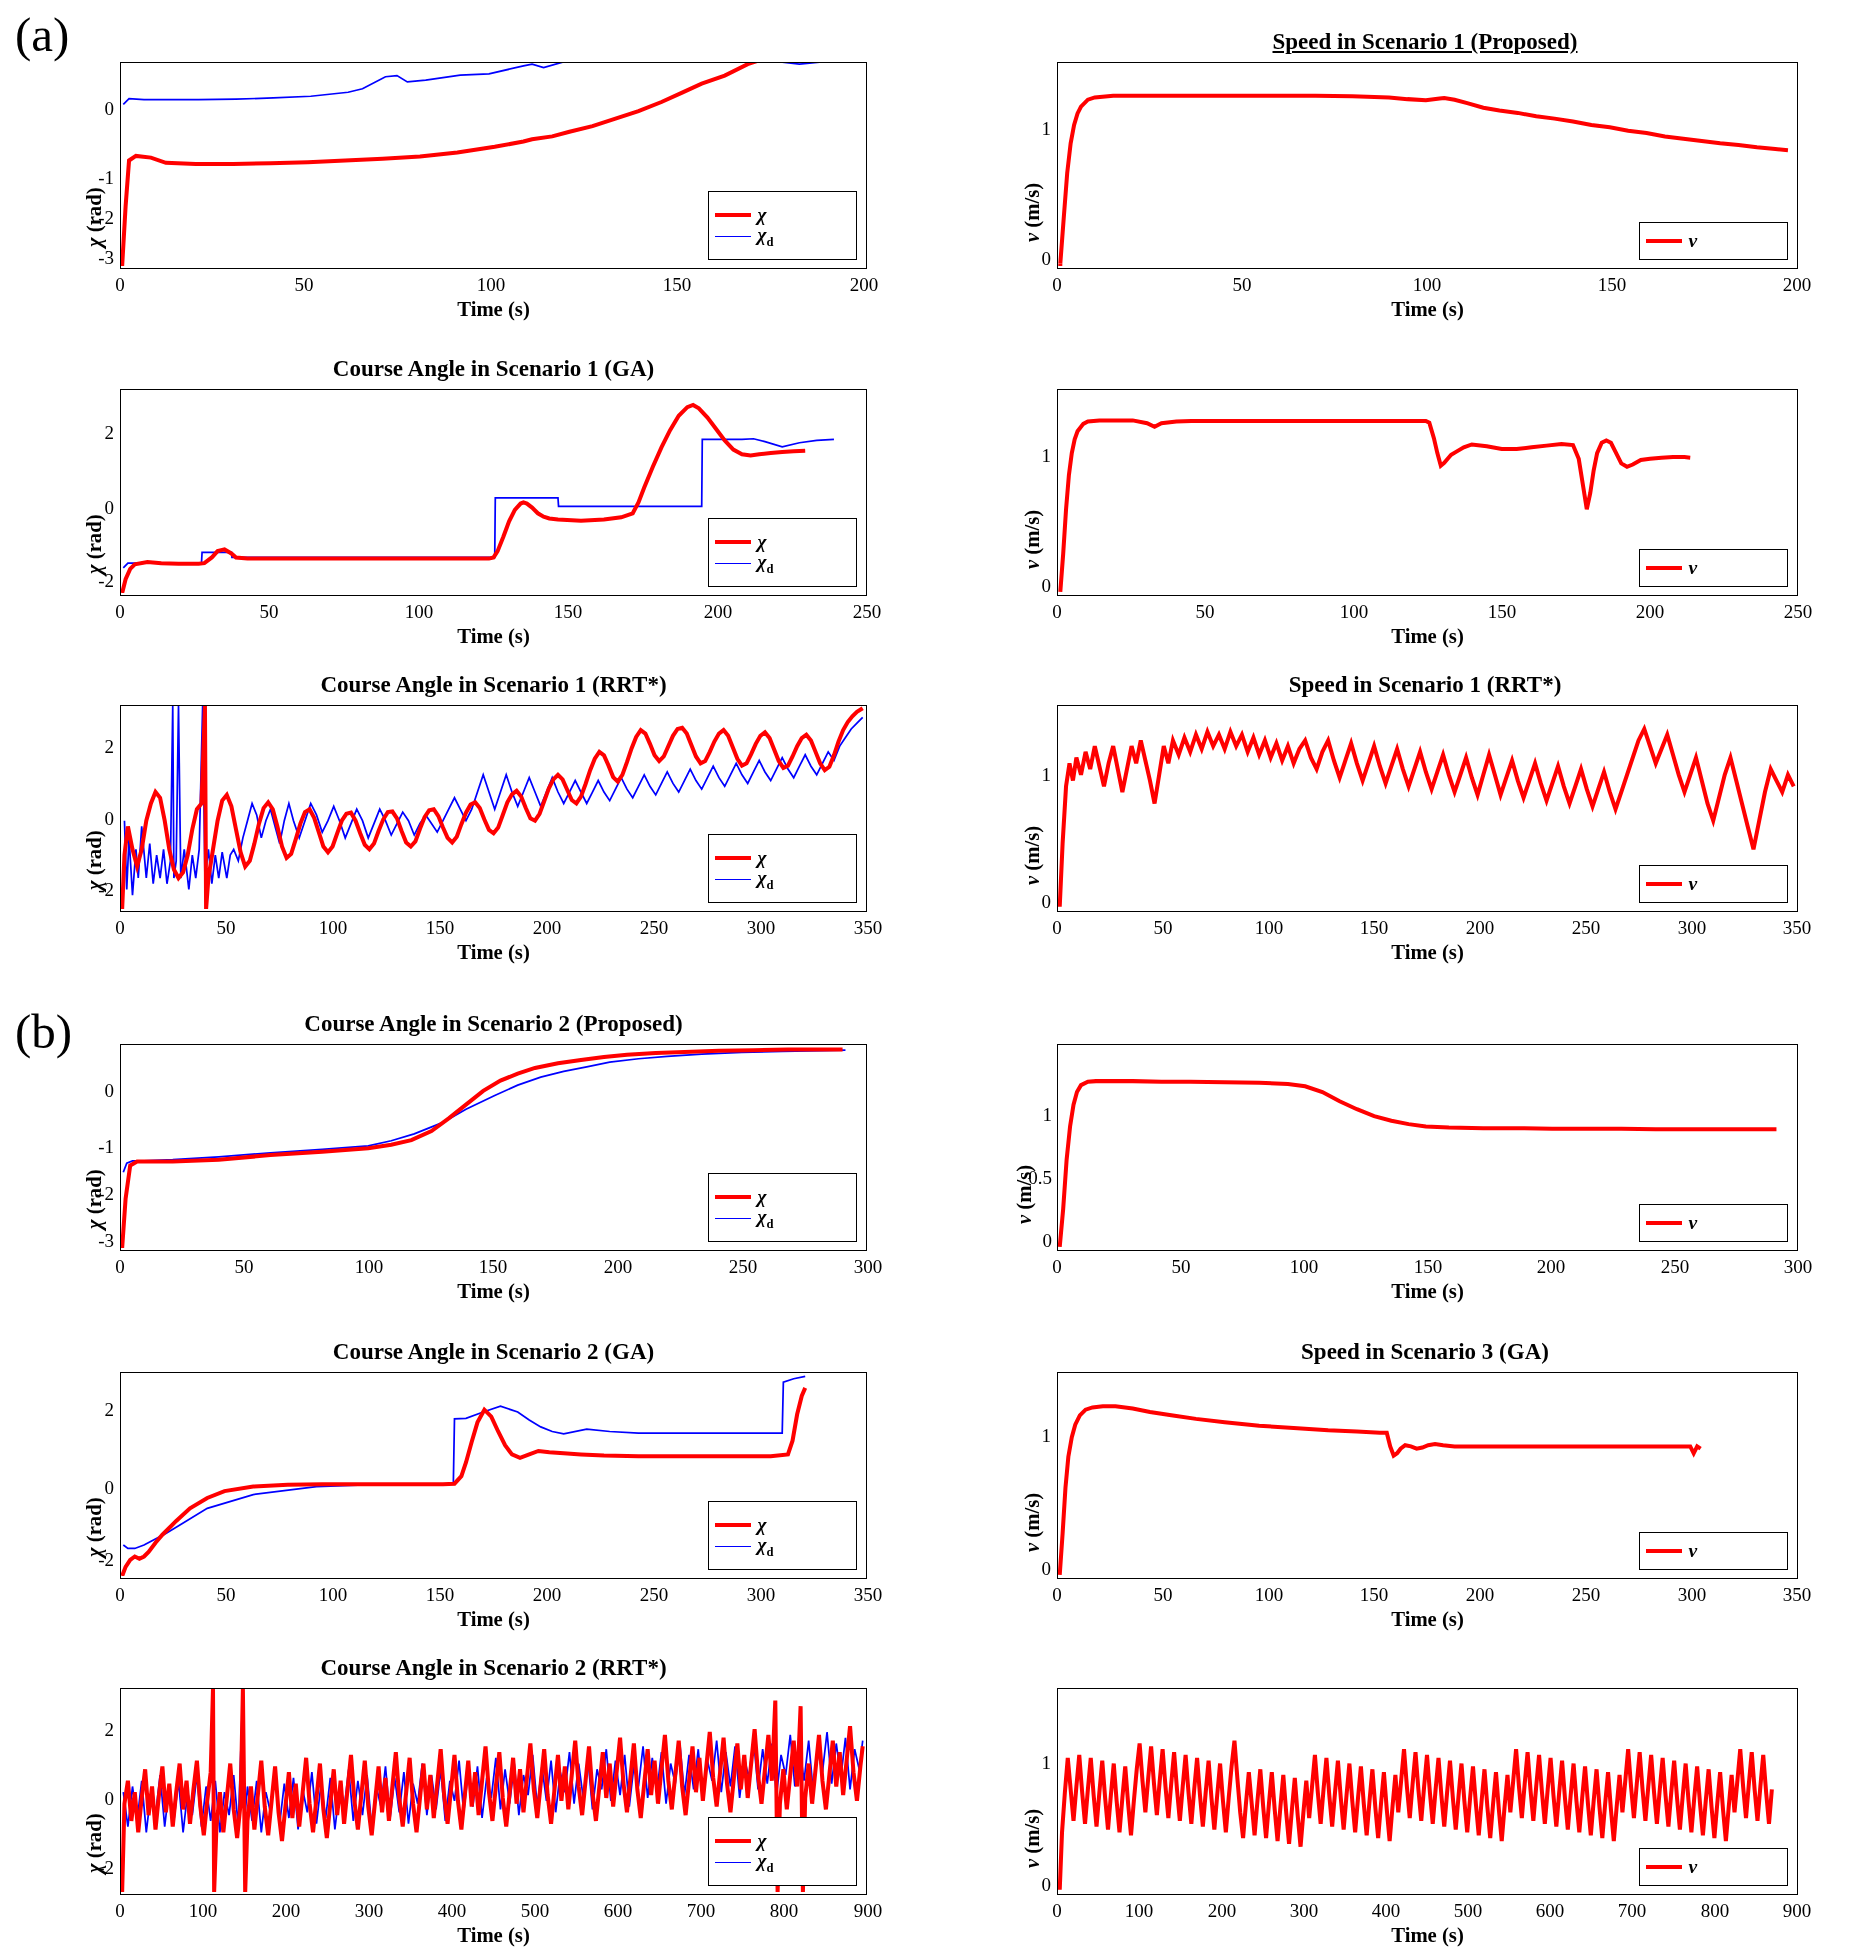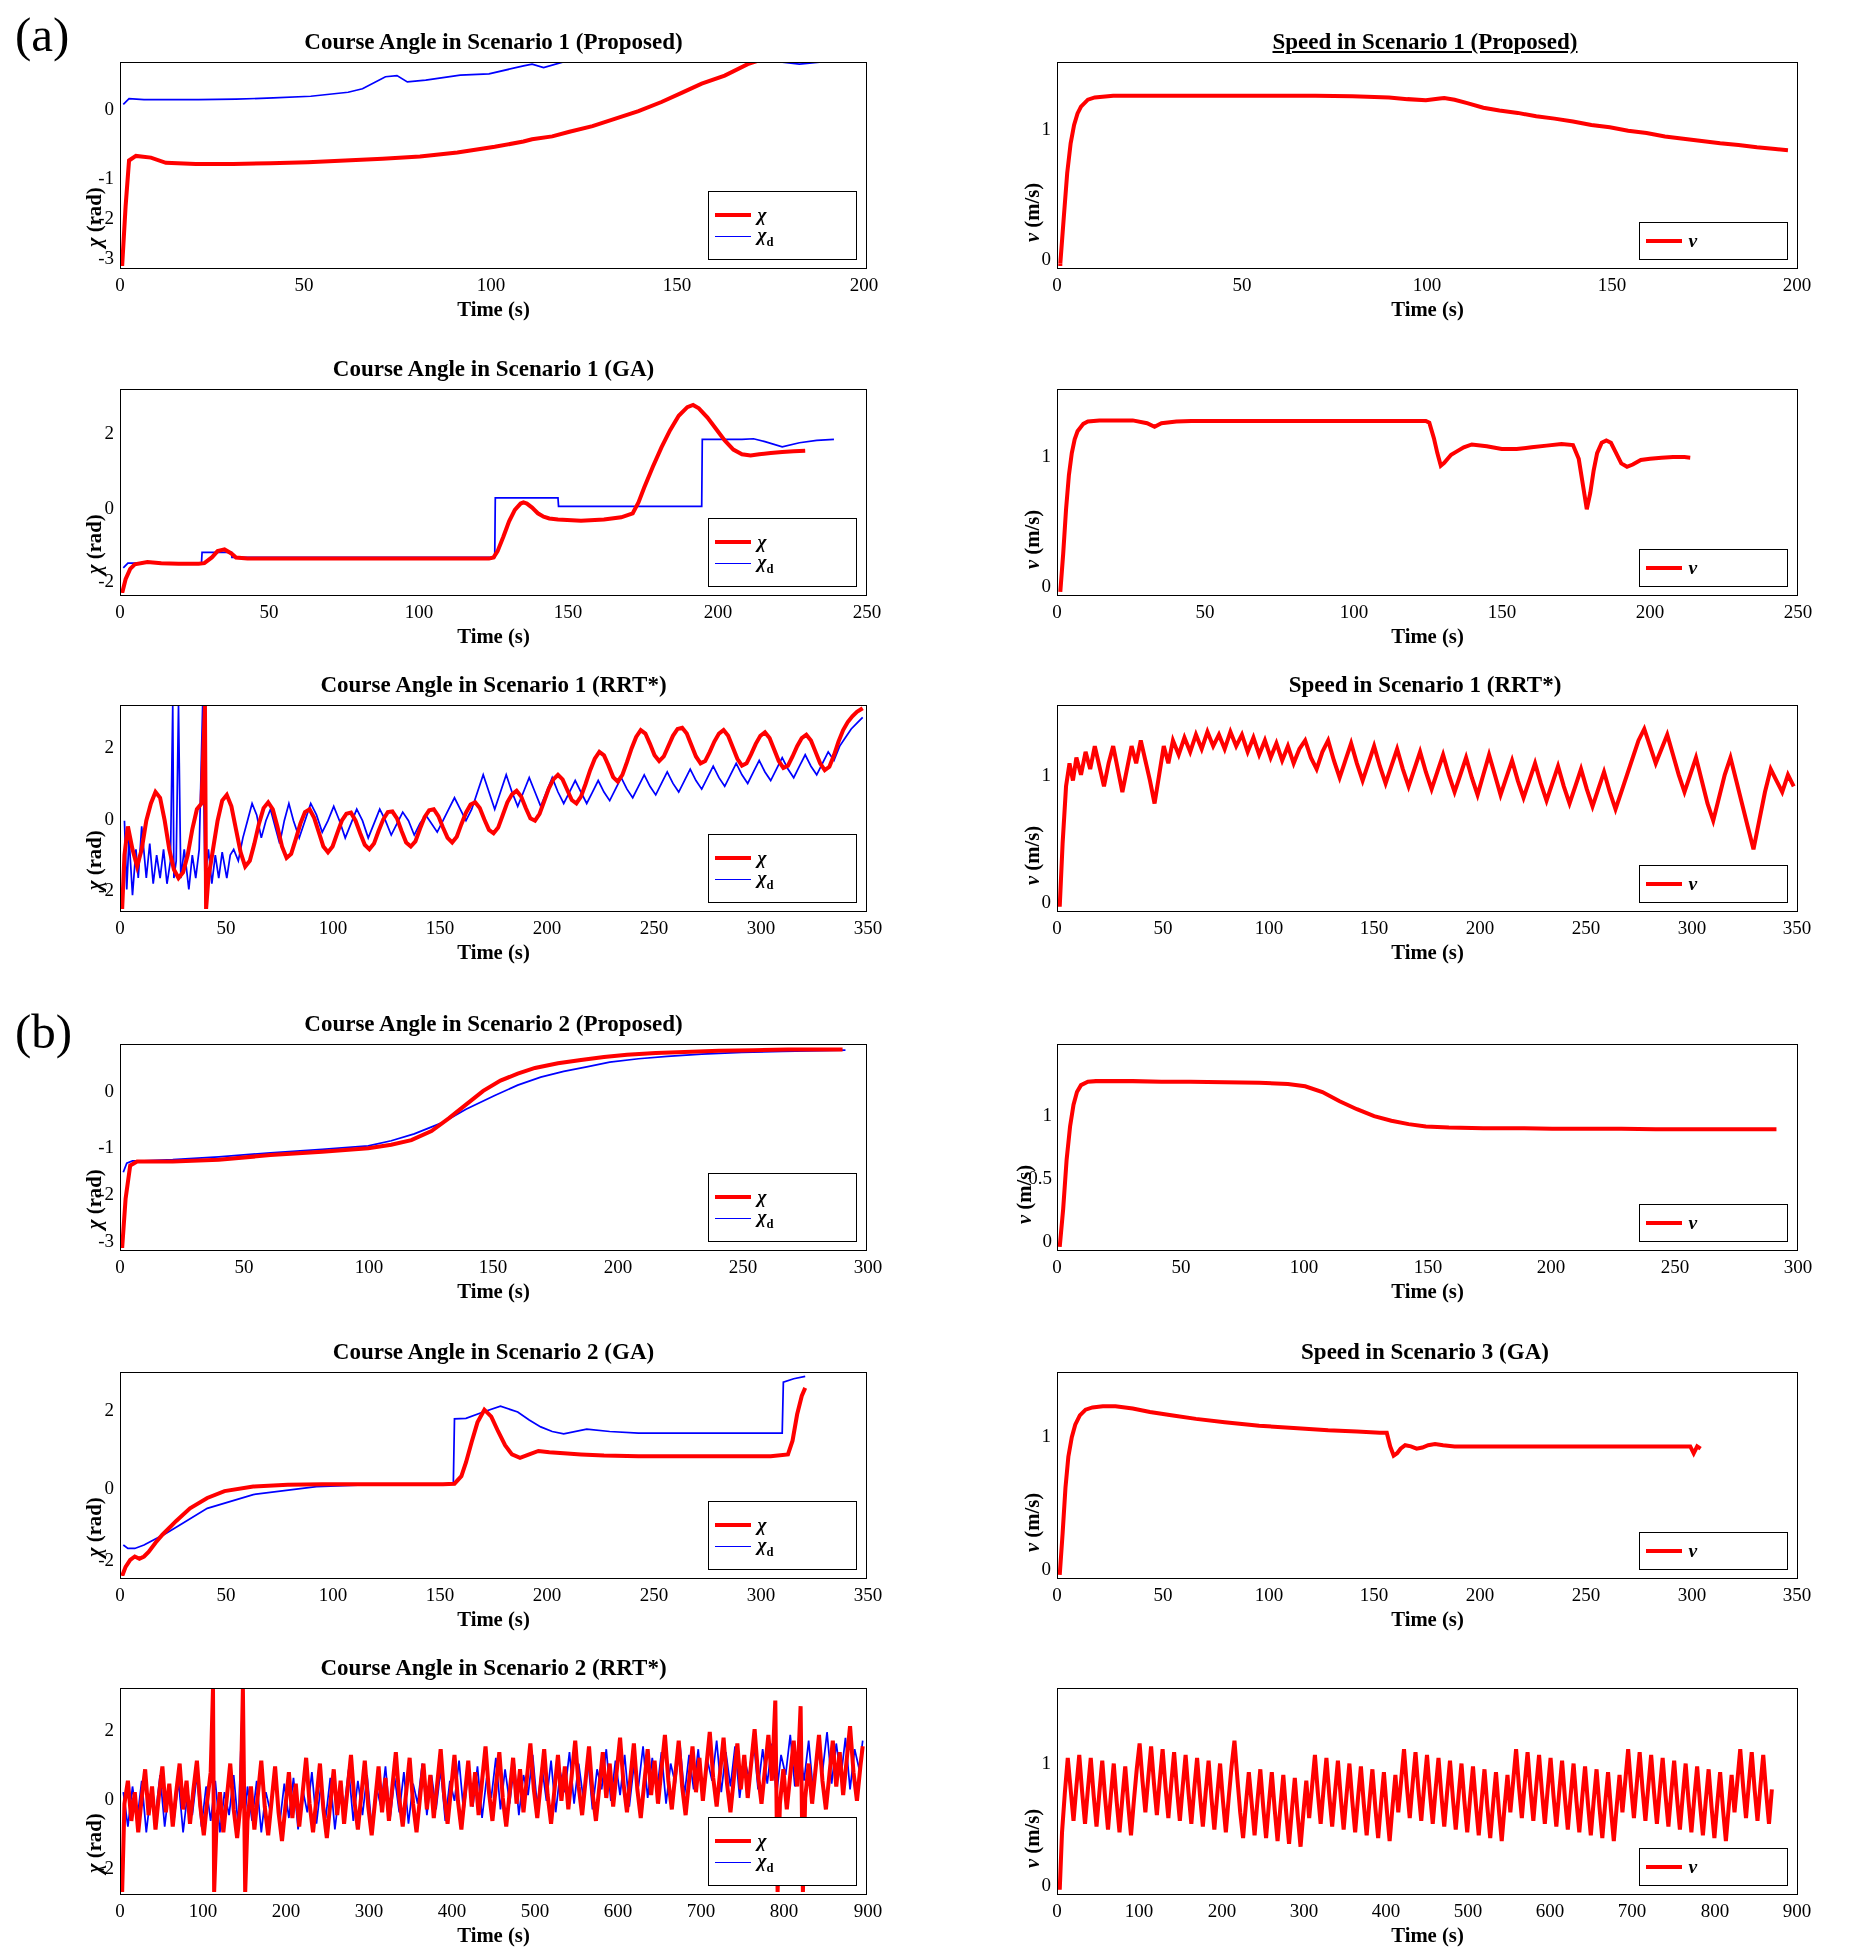--- a/index.html
+++ b/index.html
@@ -45,21 +45,20 @@
 </style>
 </head>
 <body>
 
 <div class="grid">
 
   <div class="panel-label" style="left:15px;top:5.7px;">(a)</div>
   <div class="panel-label" style="left:15px;top:1003px;">(b)</div>
 
   <div class="cell" style="left:57px;top:29px;width:873px;height:299px;">
-    <div class="chart-title" style="width:873px;">Course Angle in Scenario 1 (Proposed)</div>
     <div class="ylabel" style="left:26.4px;top:218px;"><i>χ</i> (rad)</div>
     <div class="ytick" style="left:23px;top:69px;width:34px;">0</div>
     <div class="ytick" style="left:23px;top:138px;width:34px;">-1</div>
     <div class="ytick" style="left:23px;top:178px;width:34px;">-2</div>
     <div class="ytick" style="left:23px;top:218px;width:34px;">-3</div>
     <div class="axes" style="left:63px;top:33px;width:747px;height:207px;">
       <svg width="744" height="203" viewBox="0 0 1294 354" preserveAspectRatio="none">
         <polyline fill="none" stroke="#0000ff" stroke-width="3" points="4,72 14,62 40,64 70,64 135,64 200,63 265,61 330,58 395,51 420,45 460,24 480,22 498,33 530,30 590,21 640,19 700,5 715,2 735,8 770,-2 805,-10 840,-22 870,-28 900,-19 935,-27 970,-17 1010,-12 1060,-8 1120,-5 1180,2 1230,-3 1270,-6 1290,-8"></polyline>
         <polyline fill="none" stroke="#ff0000" stroke-width="7" points="2,354 8,250 14,170 26,162 52,165 78,174 130,176 195,176 260,175 325,173 390,170 455,167 520,163 585,156 650,146 700,137 715,133 750,128 780,120 820,110 860,97 900,84 940,68 975,52 1010,36 1050,22 1090,2 1120,-8 1150,-14 1180,-18 1210,-22 1240,-26 1262,-32"></polyline>
       </svg>

